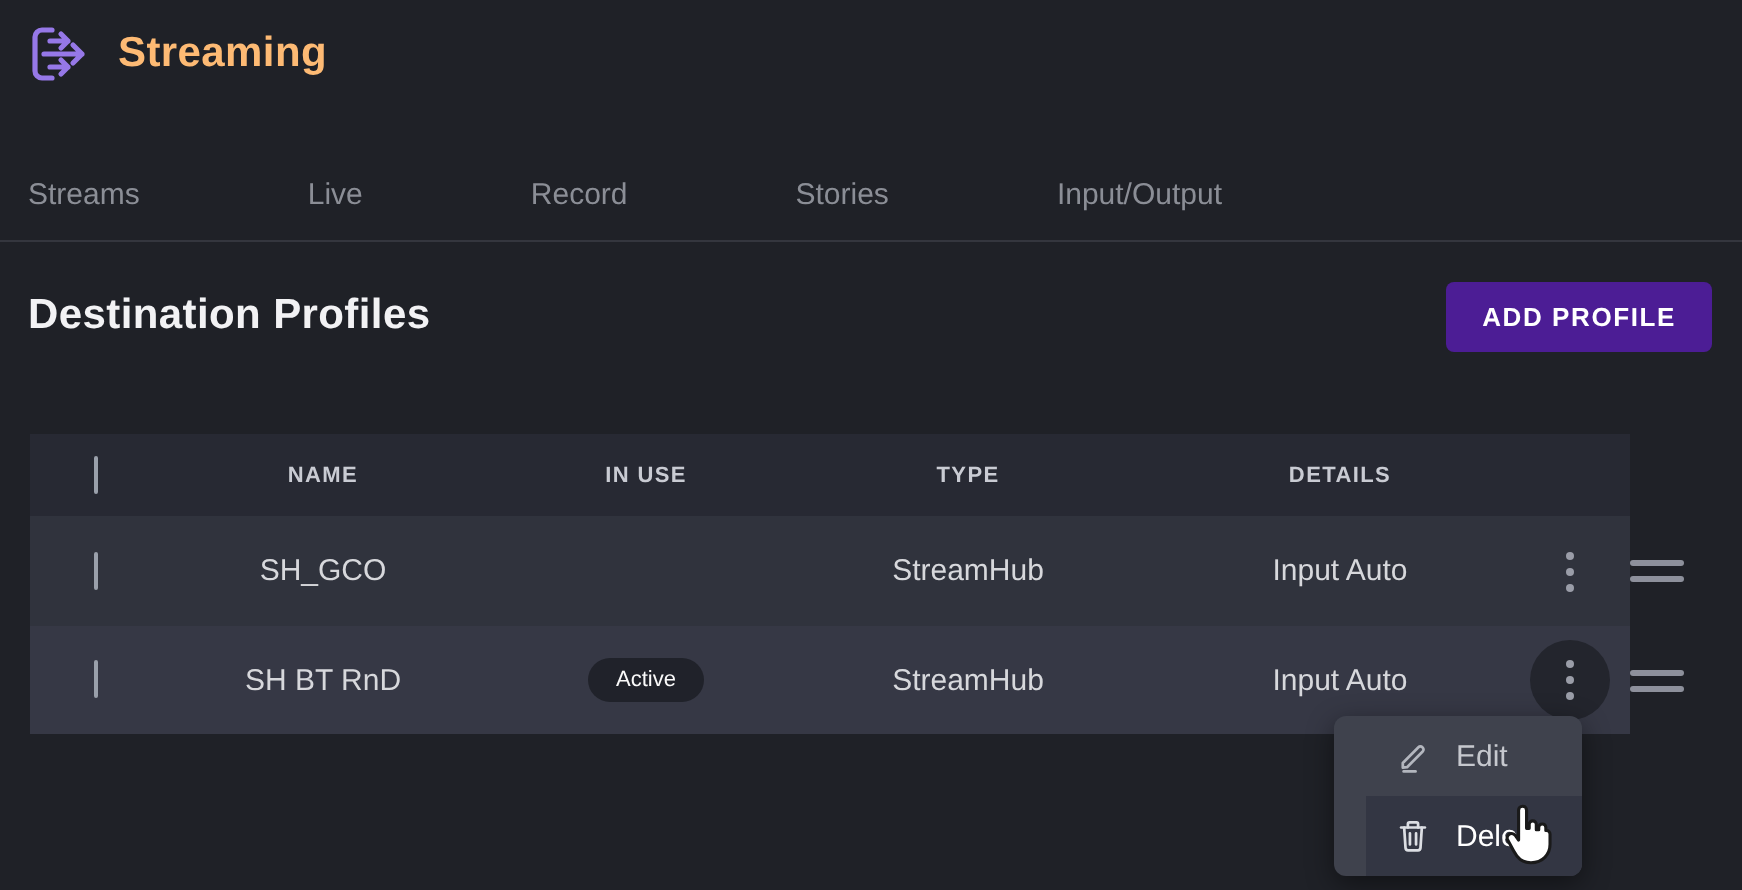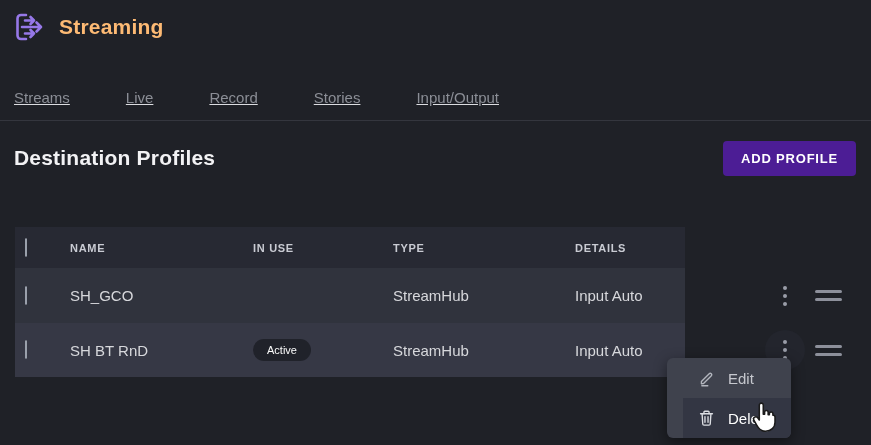--- a/index.html
+++ b/index.html
@@ -17,21 +17,21 @@
     position:absolute; top:10px; left:13px;
     display:flex; align-items:center; gap:14px;
   }
   .app-header .logo { width:32px; height:34px; display:block; }
   .app-title { font-size:21px; font-weight:bold; color:#fdba74; letter-spacing:.2px; }
 
   
   .tabs-border { position:absolute; top:120px; left:0; width:871px; height:1px; background:#34363e; }
   .tabs {
     position:absolute; top:86px; left:14px;
-    display:flex; gap:56px; height:35px;text-decoration:underline;
+    display:flex; gap:84px; height:35px;
   }
   .tab {
     font-size:15px; color:#8b8e96; cursor:pointer;
     display:flex; align-items:flex-start; position:relative; padding-top:3px;
   }
   .tab.active { color:#ffffff; font-weight:bold; }
   .tab.active::after {
     content:""; position:absolute; left:-1px; right:-1px; bottom:-3px;
     height:3px; background:#ffffff;
   }
@@ -45,21 +45,21 @@
     position:absolute; top:141px; right:15px;
     height:35px; padding:0 18px;
     background:#4c1d95; color:#ffffff;
     border:none; border-radius:4px;
     font-family:"Liberation Sans", sans-serif;
     font-size:13px; font-weight:bold; letter-spacing:.8px;
     cursor:pointer; display:flex; align-items:center;
   }
 
   
-  .table { position:absolute; left:15px; top:227px; width:670px; }
+  .table { position:absolute; left:15px; top:217px; width:800px;text-align:center; }
   .t-row {
     display:grid;
     grid-template-columns:45px 183px 140px 182px 190px 50px 42px;
     align-items:center;
     padding-left:10px;
   }
   .t-head { height:41px; background:#272933; }
   .t-head .col-label {
     font-size:11px; font-weight:bold; color:#c9cbd3; letter-spacing:.7px;
   }

